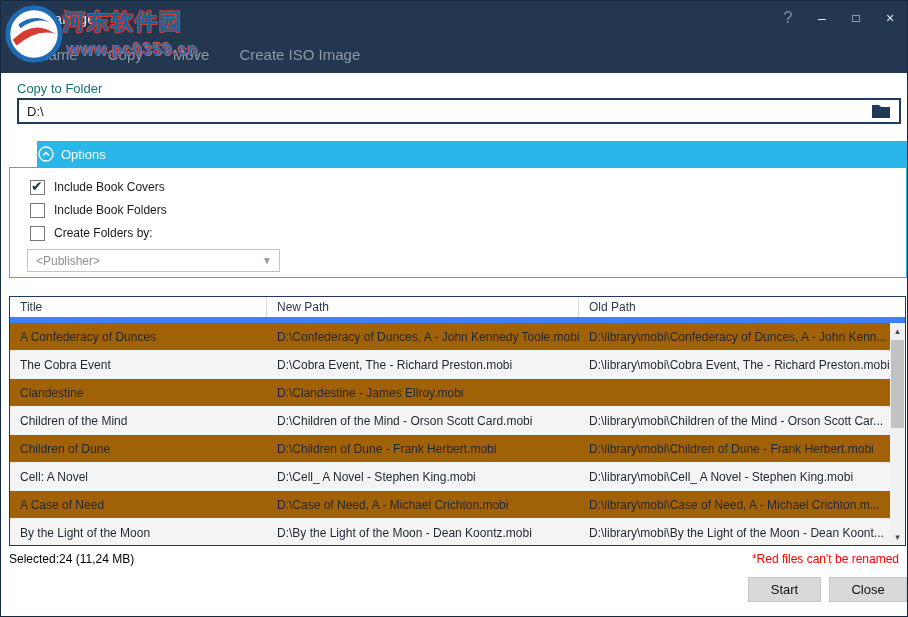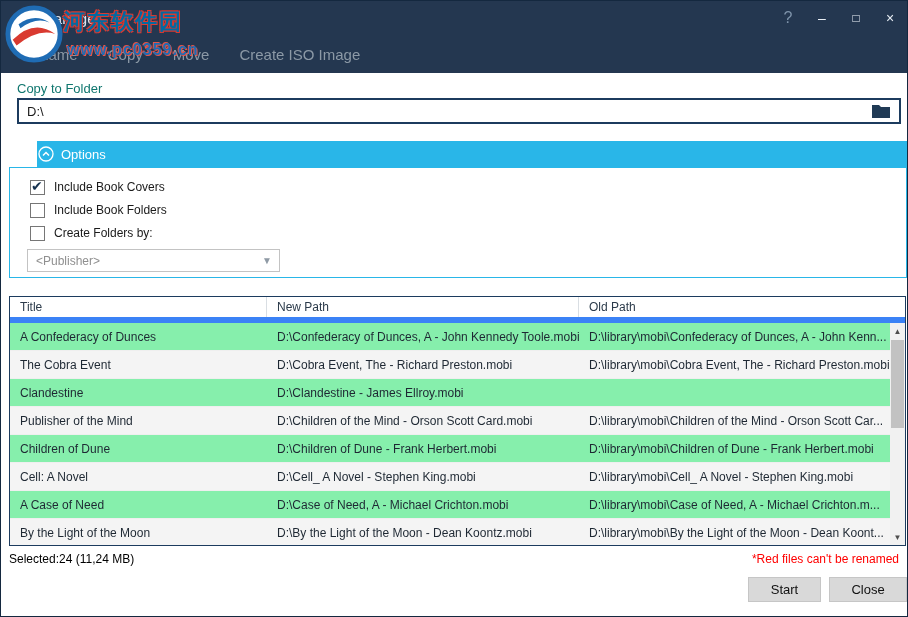--- a/index.html
+++ b/index.html
@@ -58,21 +58,21 @@
   .combo-arrow { width: 24px; text-align: center; color: #8f9aa5; font-size: 10px; }
 
   
   .table { position: absolute; left: 8px; top: 295px; right: 1px; height: 250px;
            border: 1px solid #1c3b5e; background: #fff; }
   .thead { display: flex; height: 26px; border-bottom: 6px solid #3b82f6; }
   .th { display: flex; align-items: center; padding-left: 10px; font-size: 12px; color: #2b3a4a;
         border-right: 1px solid #d9dee3; }
   .c0 { width: 257px; flex: 0 0 auto; } .c1 { width: 312px; flex: 0 0 auto; } .c2 { flex: 1; border-right: none; }
   .tbody { position: absolute; top: 26px; left: 0; right: 15px; bottom: 0; overflow: hidden; }
-  .trow { display: flex; height: 28px; align-items: center; border-bottom: 1px solid #efefef; background: #86efac; }
+  .trow { display: flex; height: 28px; align-items: center; border-bottom: 1px solid #efefef; background: #a16207; }
   .trow.alt { background: #f4f4f4; }
   .td { padding-left: 10px; font-size: 12px; color: #1e2833; white-space: nowrap; overflow: hidden; }
 
   
   .vscroll { position: absolute; top: 26px; right: 0; bottom: 0; width: 15px; background: #f1f1f1; }
   .sb-arrow { position: absolute; left: 0; width: 15px; height: 16px; display: flex; align-items: center;
               justify-content: center; font-size: 8px; color: #4d4d4d; }
   .sb-up { top: 0; } .sb-down { bottom: 0; }
   .sb-thumb { position: absolute; left: 1px; top: 17px; width: 13px; height: 88px; background: #c2c2c2; }
 
@@ -170,21 +170,21 @@
       <div class="trow alt">
         <div class="td c0">The Cobra Event</div>
         <div class="td c1">D:\Cobra Event, The - Richard Preston.mobi</div>
         <div class="td c2">D:\library\mobi\Cobra Event, The - Richard Preston.mobi</div>
       </div>
       <div class="trow">
         <div class="td c0">Clandestine</div>
         <div class="td c1">D:\Clandestine - James Ellroy.mobi</div>
       </div>
       <div class="trow alt">
-        <div class="td c0">Publisher of the Mind</div>
+        <div class="td c0">Children of the Mind</div>
         <div class="td c1">D:\Children of the Mind - Orson Scott Card.mobi</div>
         <div class="td c2">D:\library\mobi\Children of the Mind - Orson Scott Car...</div>
       </div>
       <div class="trow">
         <div class="td c0">Children of Dune</div>
         <div class="td c1">D:\Children of Dune - Frank Herbert.mobi</div>
         <div class="td c2">D:\library\mobi\Children of Dune - Frank Herbert.mobi</div>
       </div>
       <div class="trow alt">
         <div class="td c0">Cell: A Novel</div>

